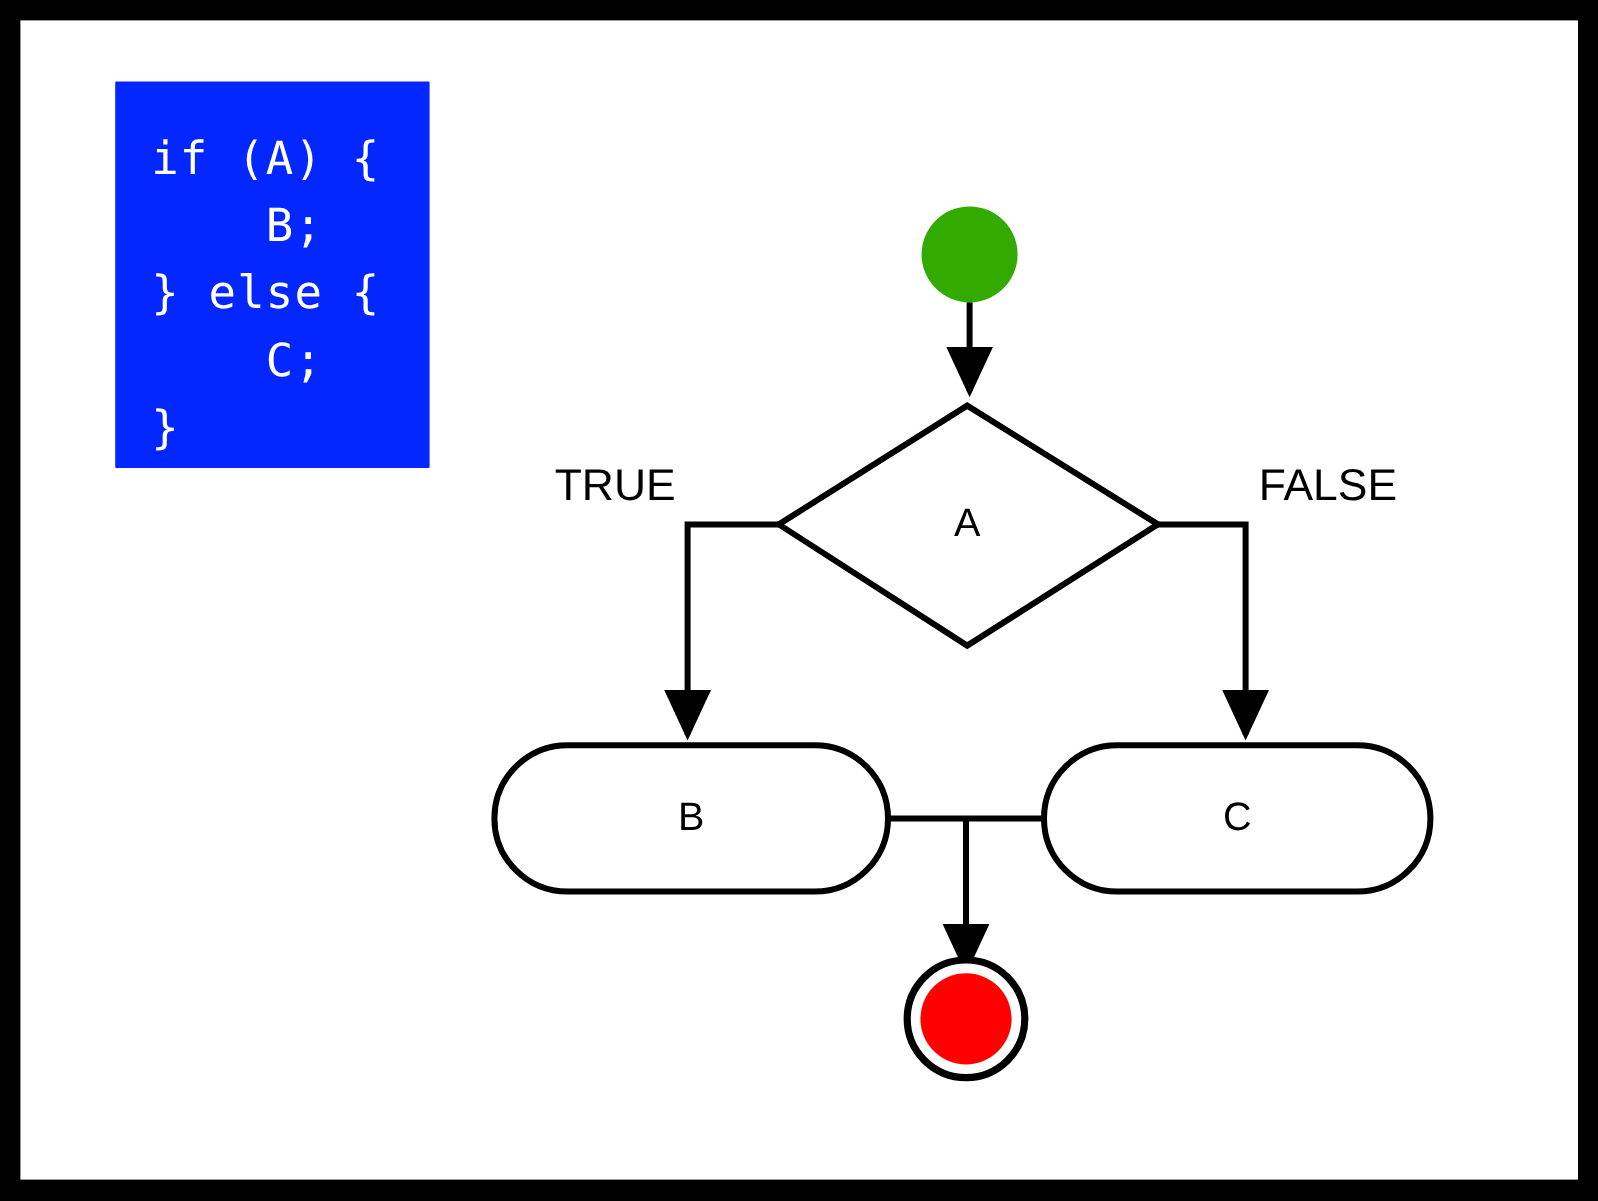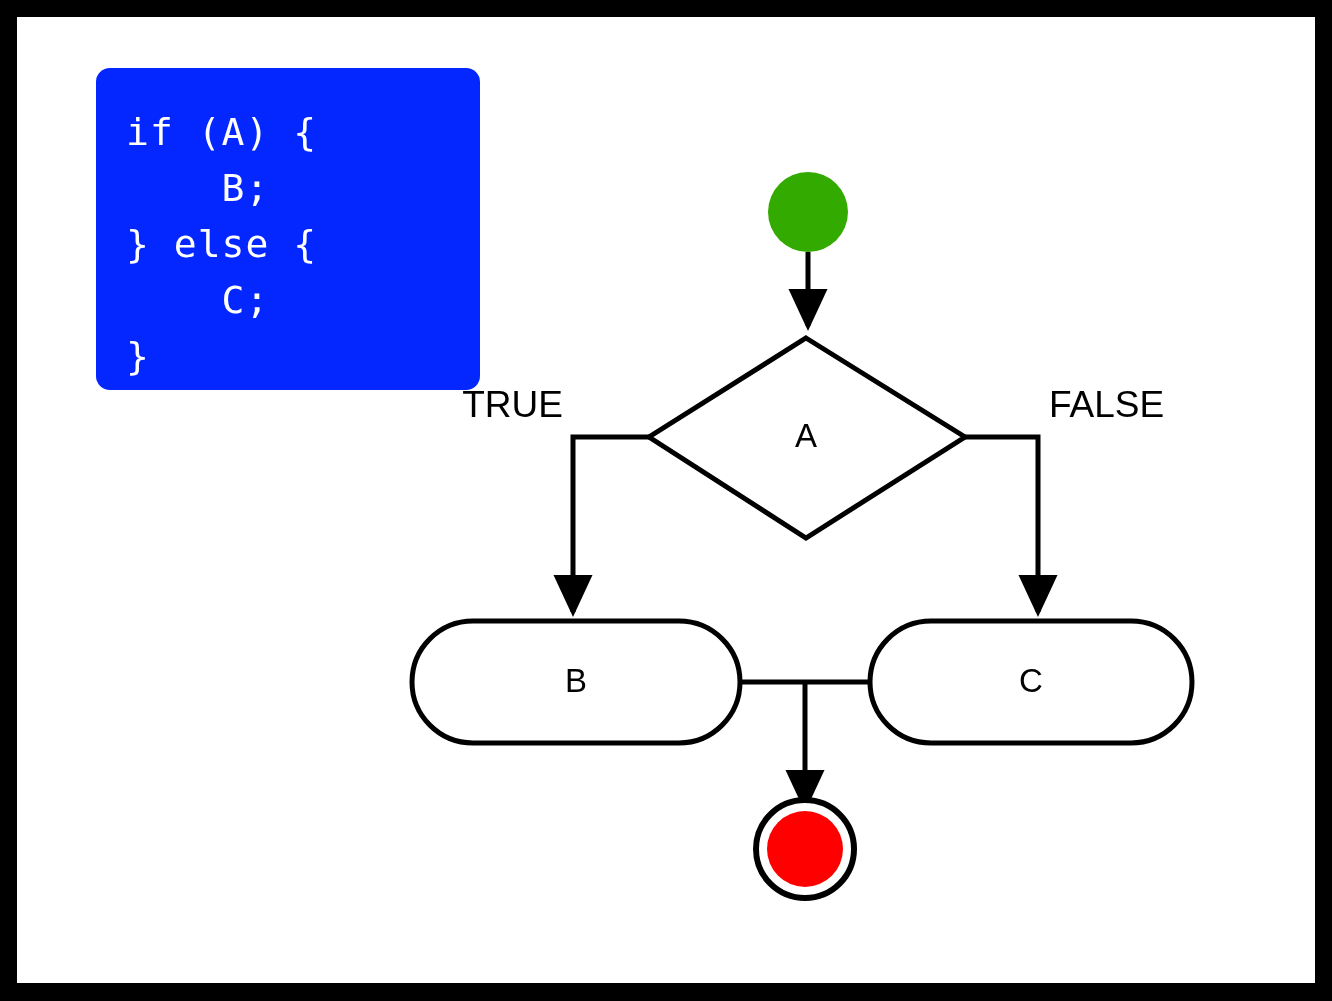--- a/index.html
+++ b/index.html
@@ -26,24 +26,24 @@
     left: 17px;
     top: 17px;
     width: 1298px;
     height: 966px;
     background: #ffffff;
   }
   #code-block {
     position: absolute;
     left: 79px;
     top: 51px;
-    width: 384px;
+    width: 262px;
     height: 322px;
     background: #0426ff;
-    border-radius: 14px;
+    border-radius: 1px;
     box-sizing: border-box;
     padding: 36px 0 0 0;
   }
   #code-text {
     margin: 0;
     color: #ffffff;
     font-family: "DejaVu Sans Mono", "Liberation Mono", monospace;
     font-size: 38px;
     line-height: 56px;
     letter-spacing: 1px;

